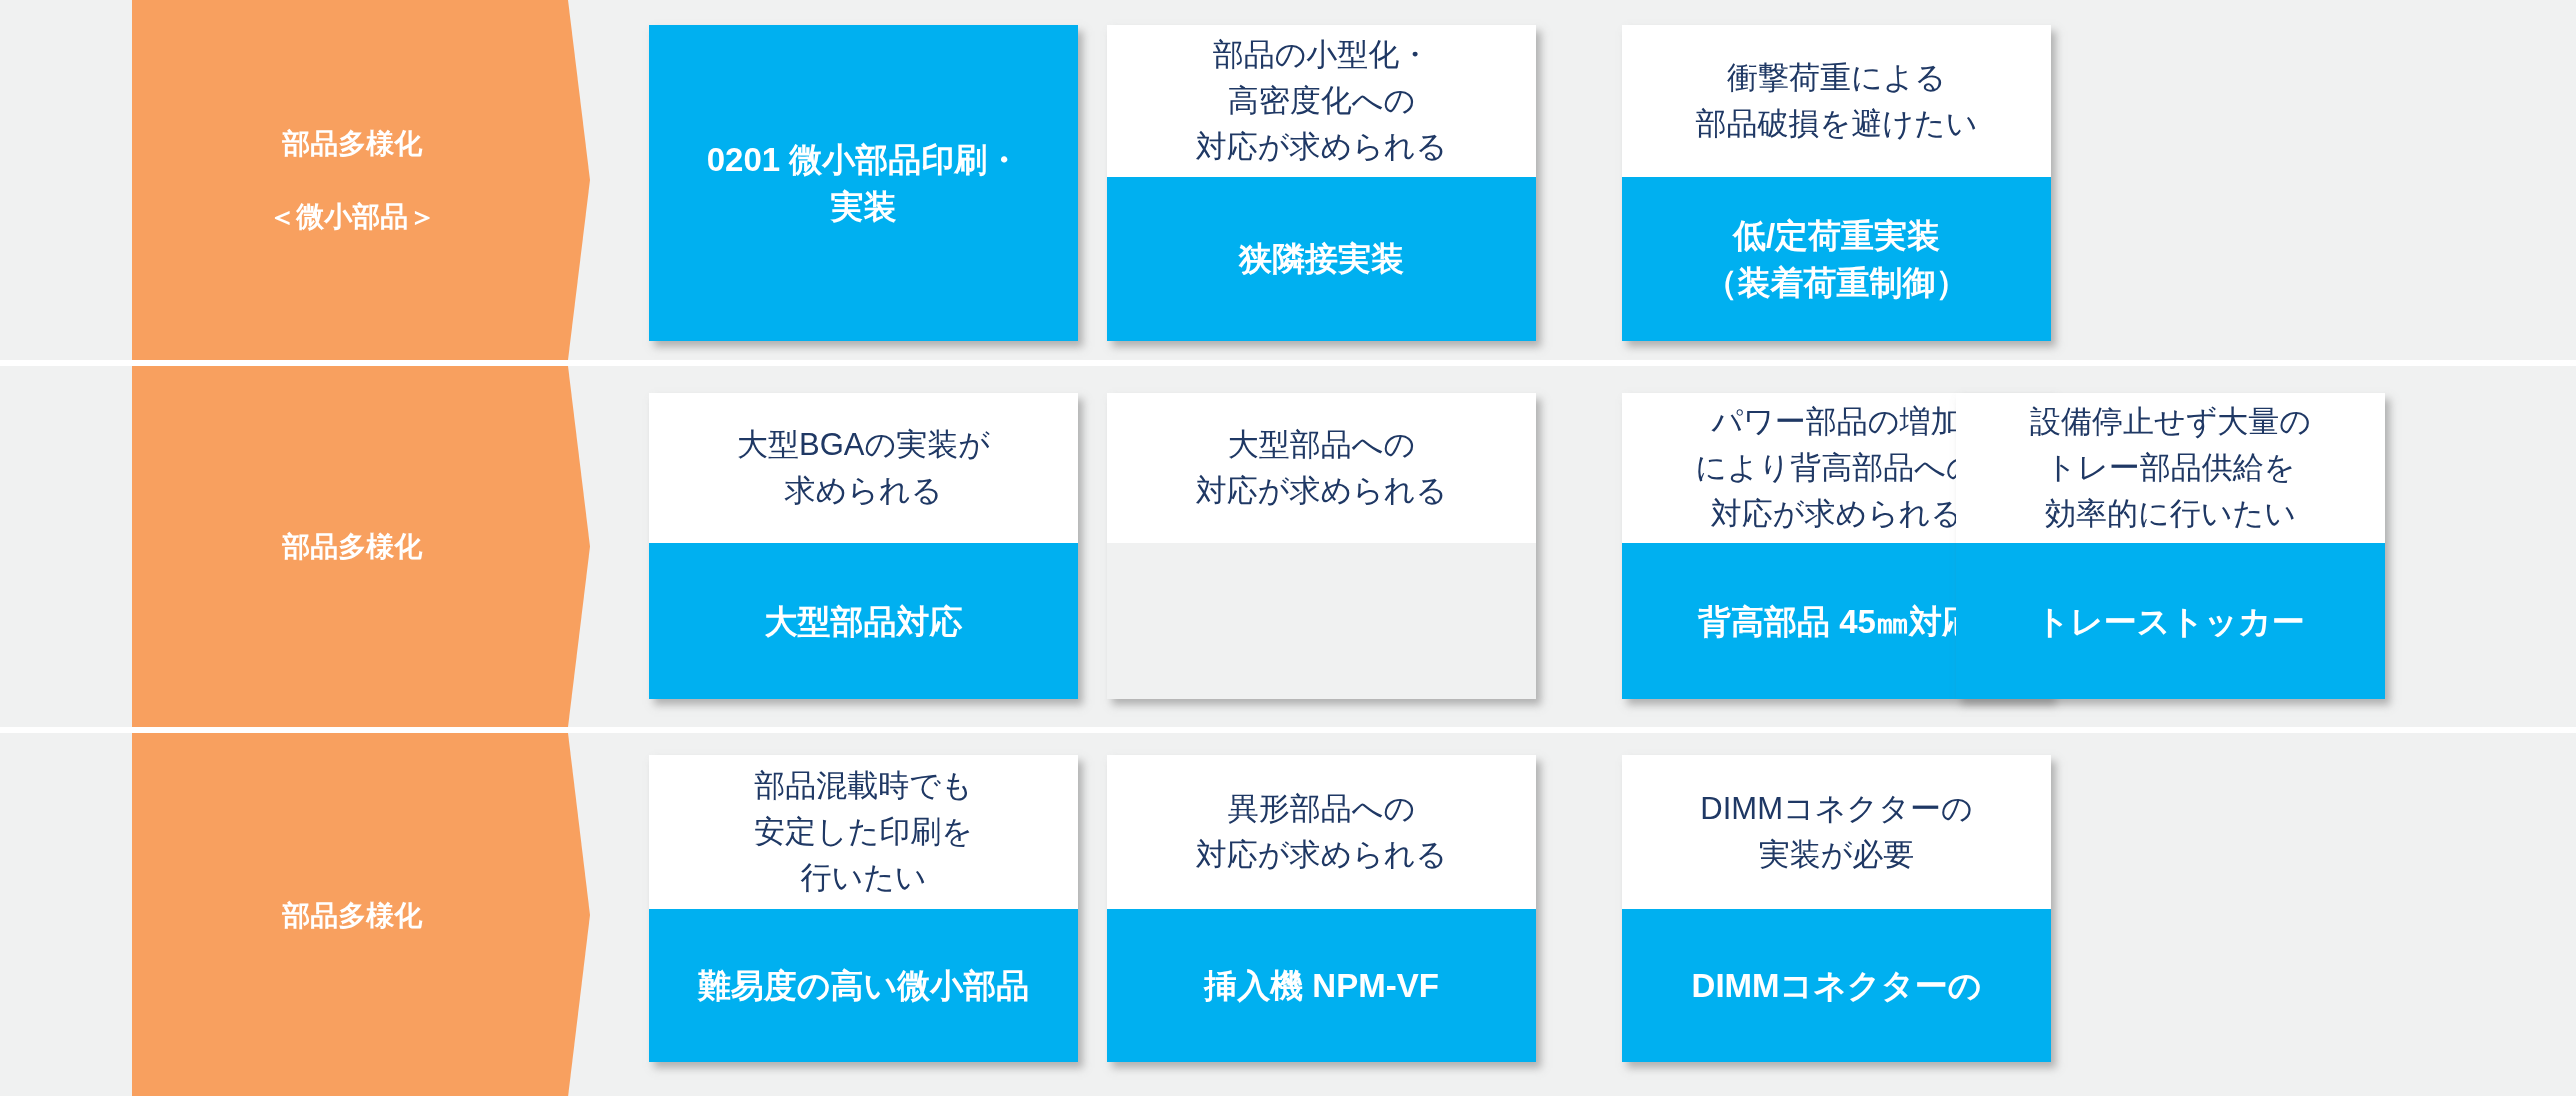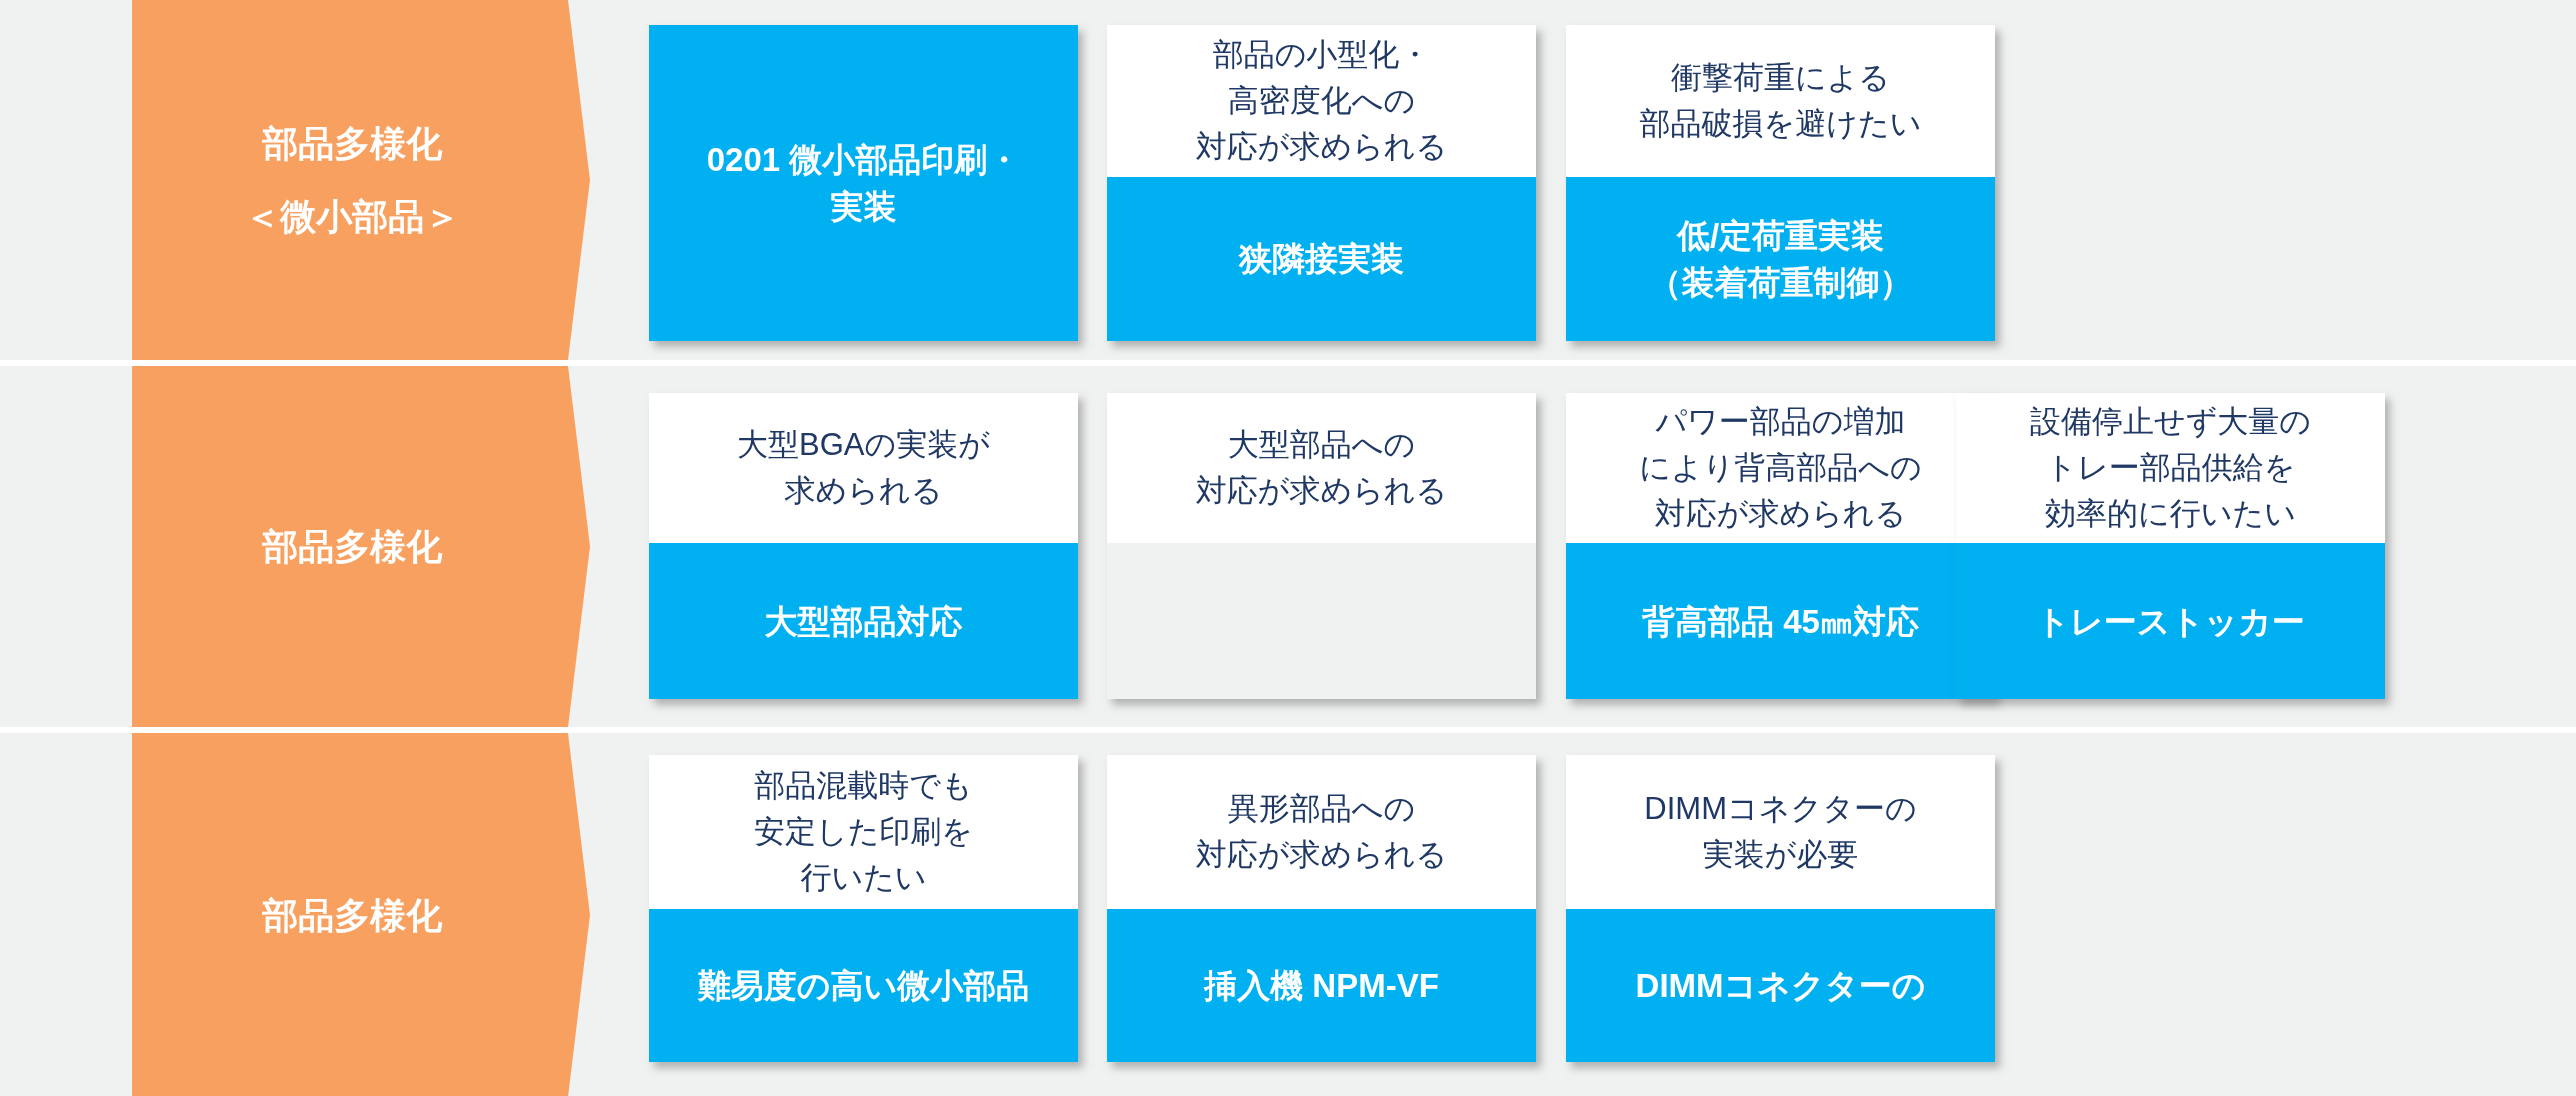--- a/index.html
+++ b/index.html
@@ -35,21 +35,21 @@
     width:458px;
     background:var(--orange);
     clip-path:polygon(0 0,436px 0,100% 50%,436px 100%,0 100%);
     display:flex;
     flex-direction:column;
     align-items:center;
     justify-content:center;
     text-align:center;
     color:#ffffff;
     font-weight:bold;
-    font-size:36px;
+    font-size:28px;
     line-height:73px;
     box-sizing:border-box;
     padding-right:17.5px;
   }
   .arrow.r1{top:0;height:360px;}
   .arrow.r2{top:366px;height:361px;}
   .arrow.r3{top:733px;height:364px;}
 
   
   .card{
@@ -57,21 +57,21 @@
     width:429px;
     display:flex;
     flex-direction:column;
     box-shadow:5.2px 6.1px 7.9px rgba(115,115,115,0.5);
   }
   .card.row1{top:24.5px;height:316px;}
   .card.row2{top:393px;height:306px;}
   .card.row3{top:755px;height:307px;}
   .card.c0{left:649px;}
   .card.c1{left:1107px;}
-  .card.c2{left:1566px;}
+  .card.c2{left:1622px;}
   .card.c3{left:1956px;}
 
   .card-need{
     background:#ffffff;
     color:var(--navy);
     display:flex;
     align-items:center;
     justify-content:center;
     text-align:center;
     font-size:31px;

